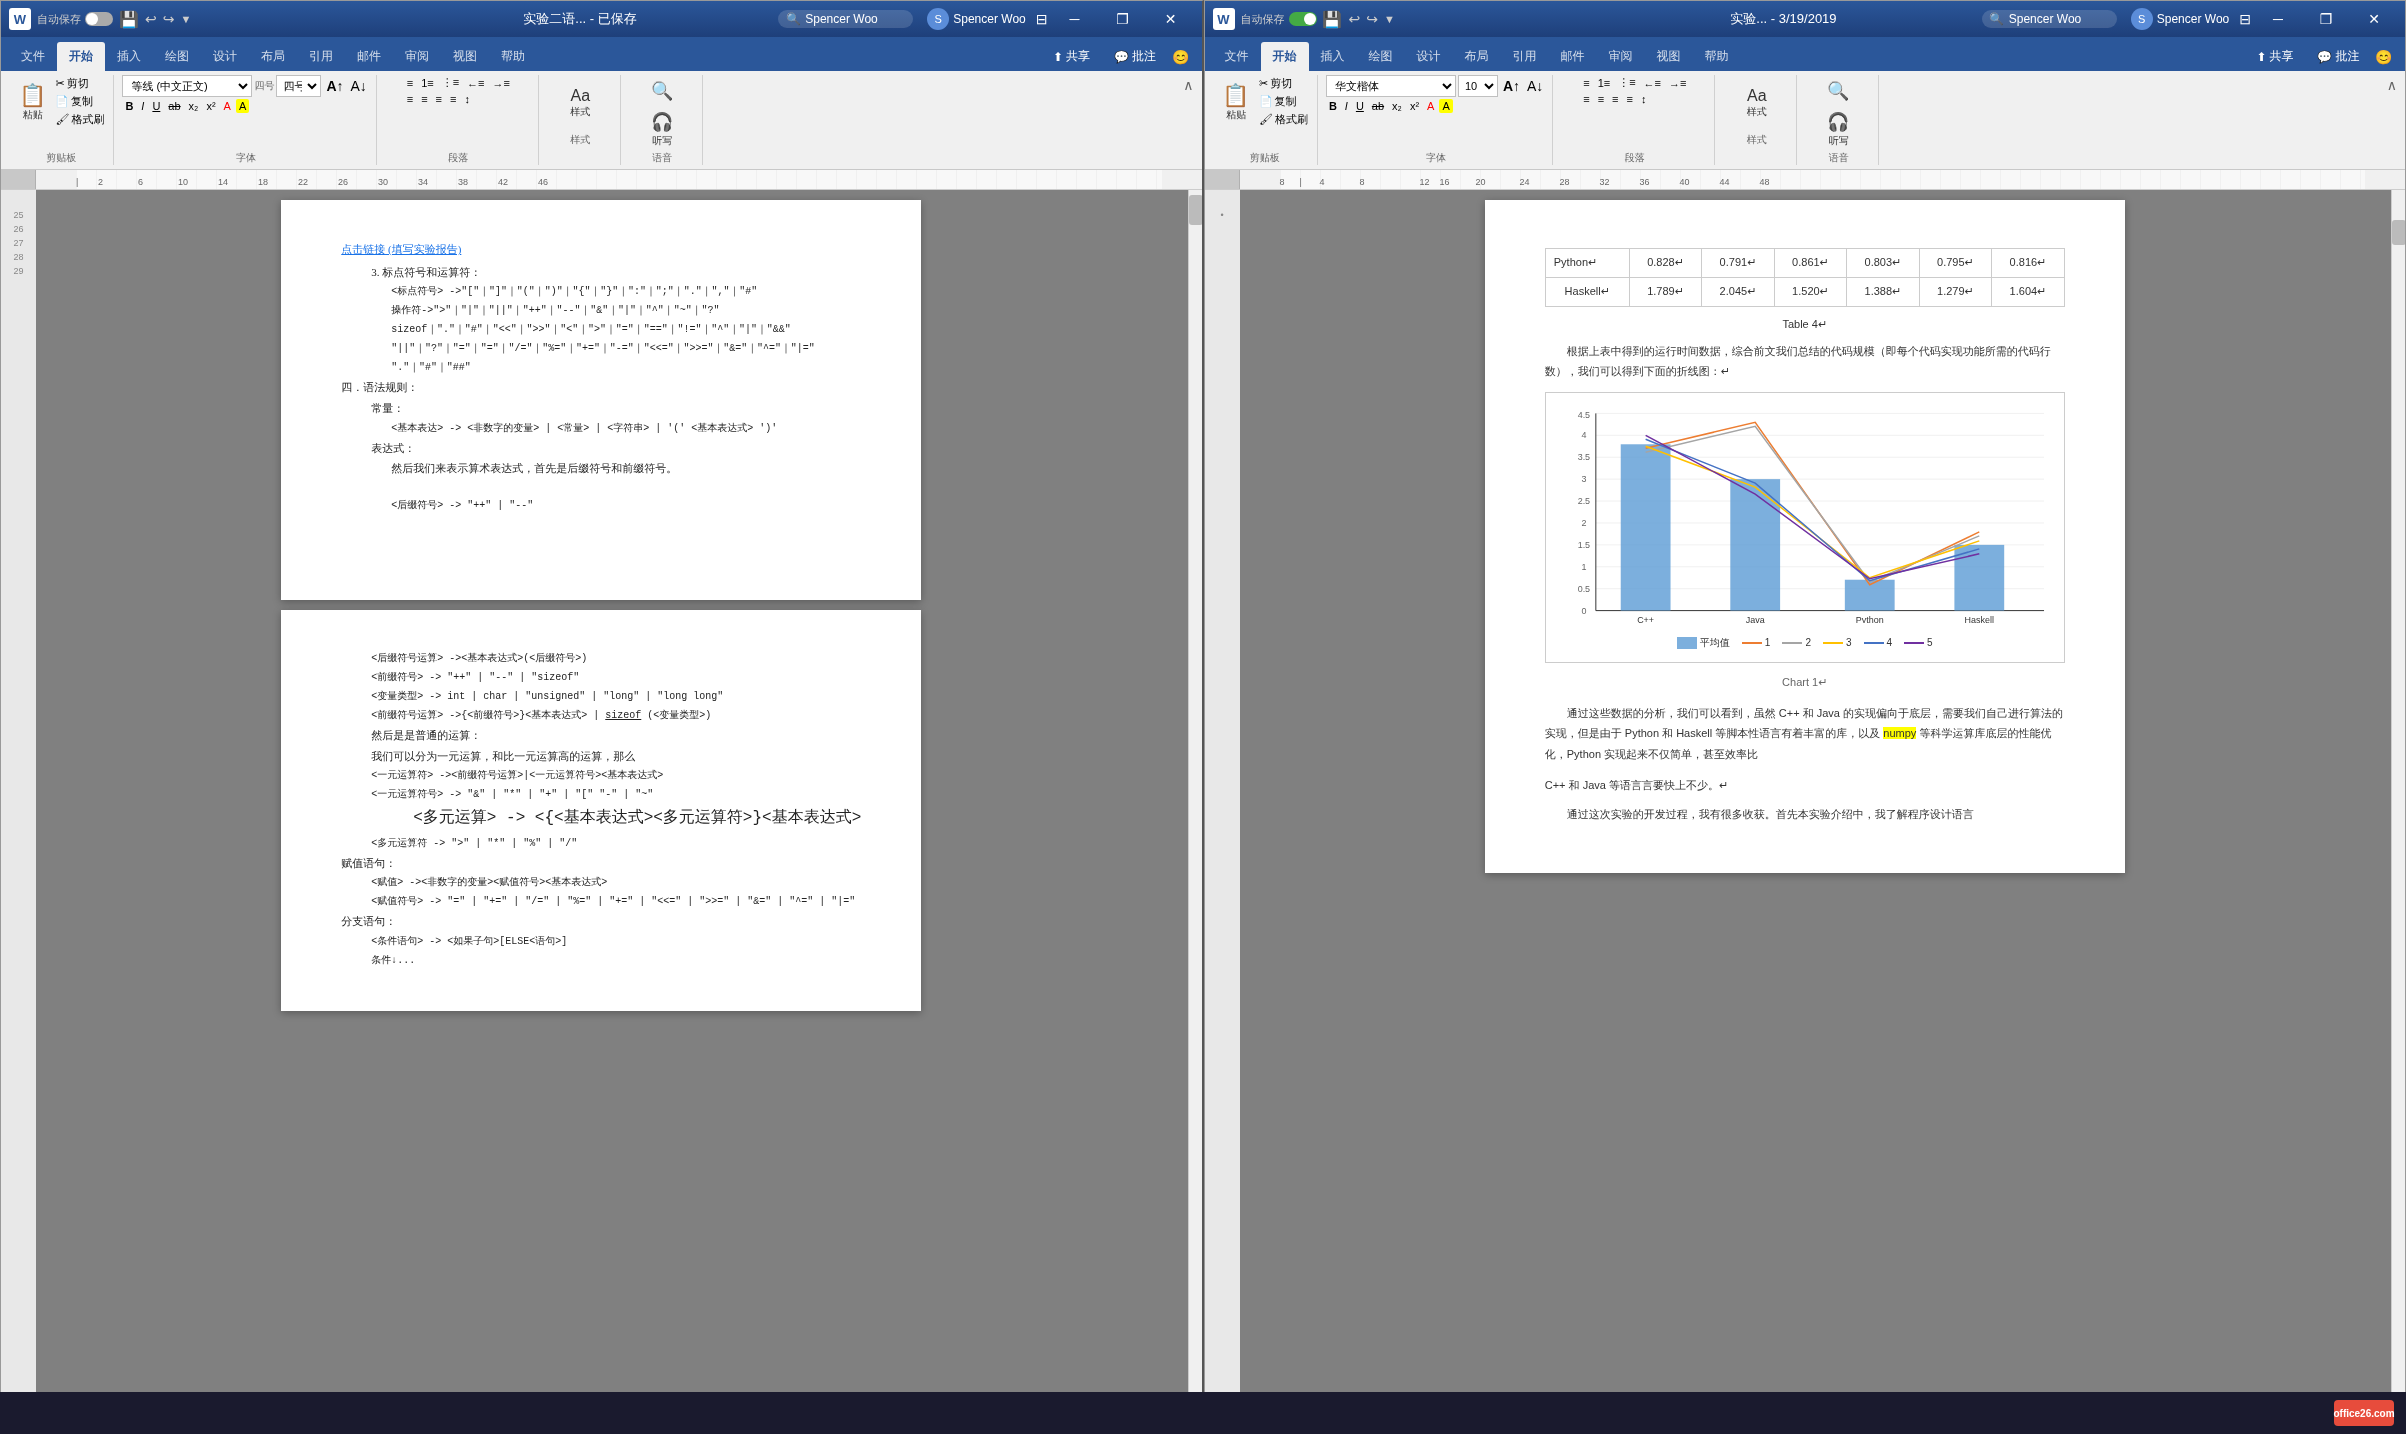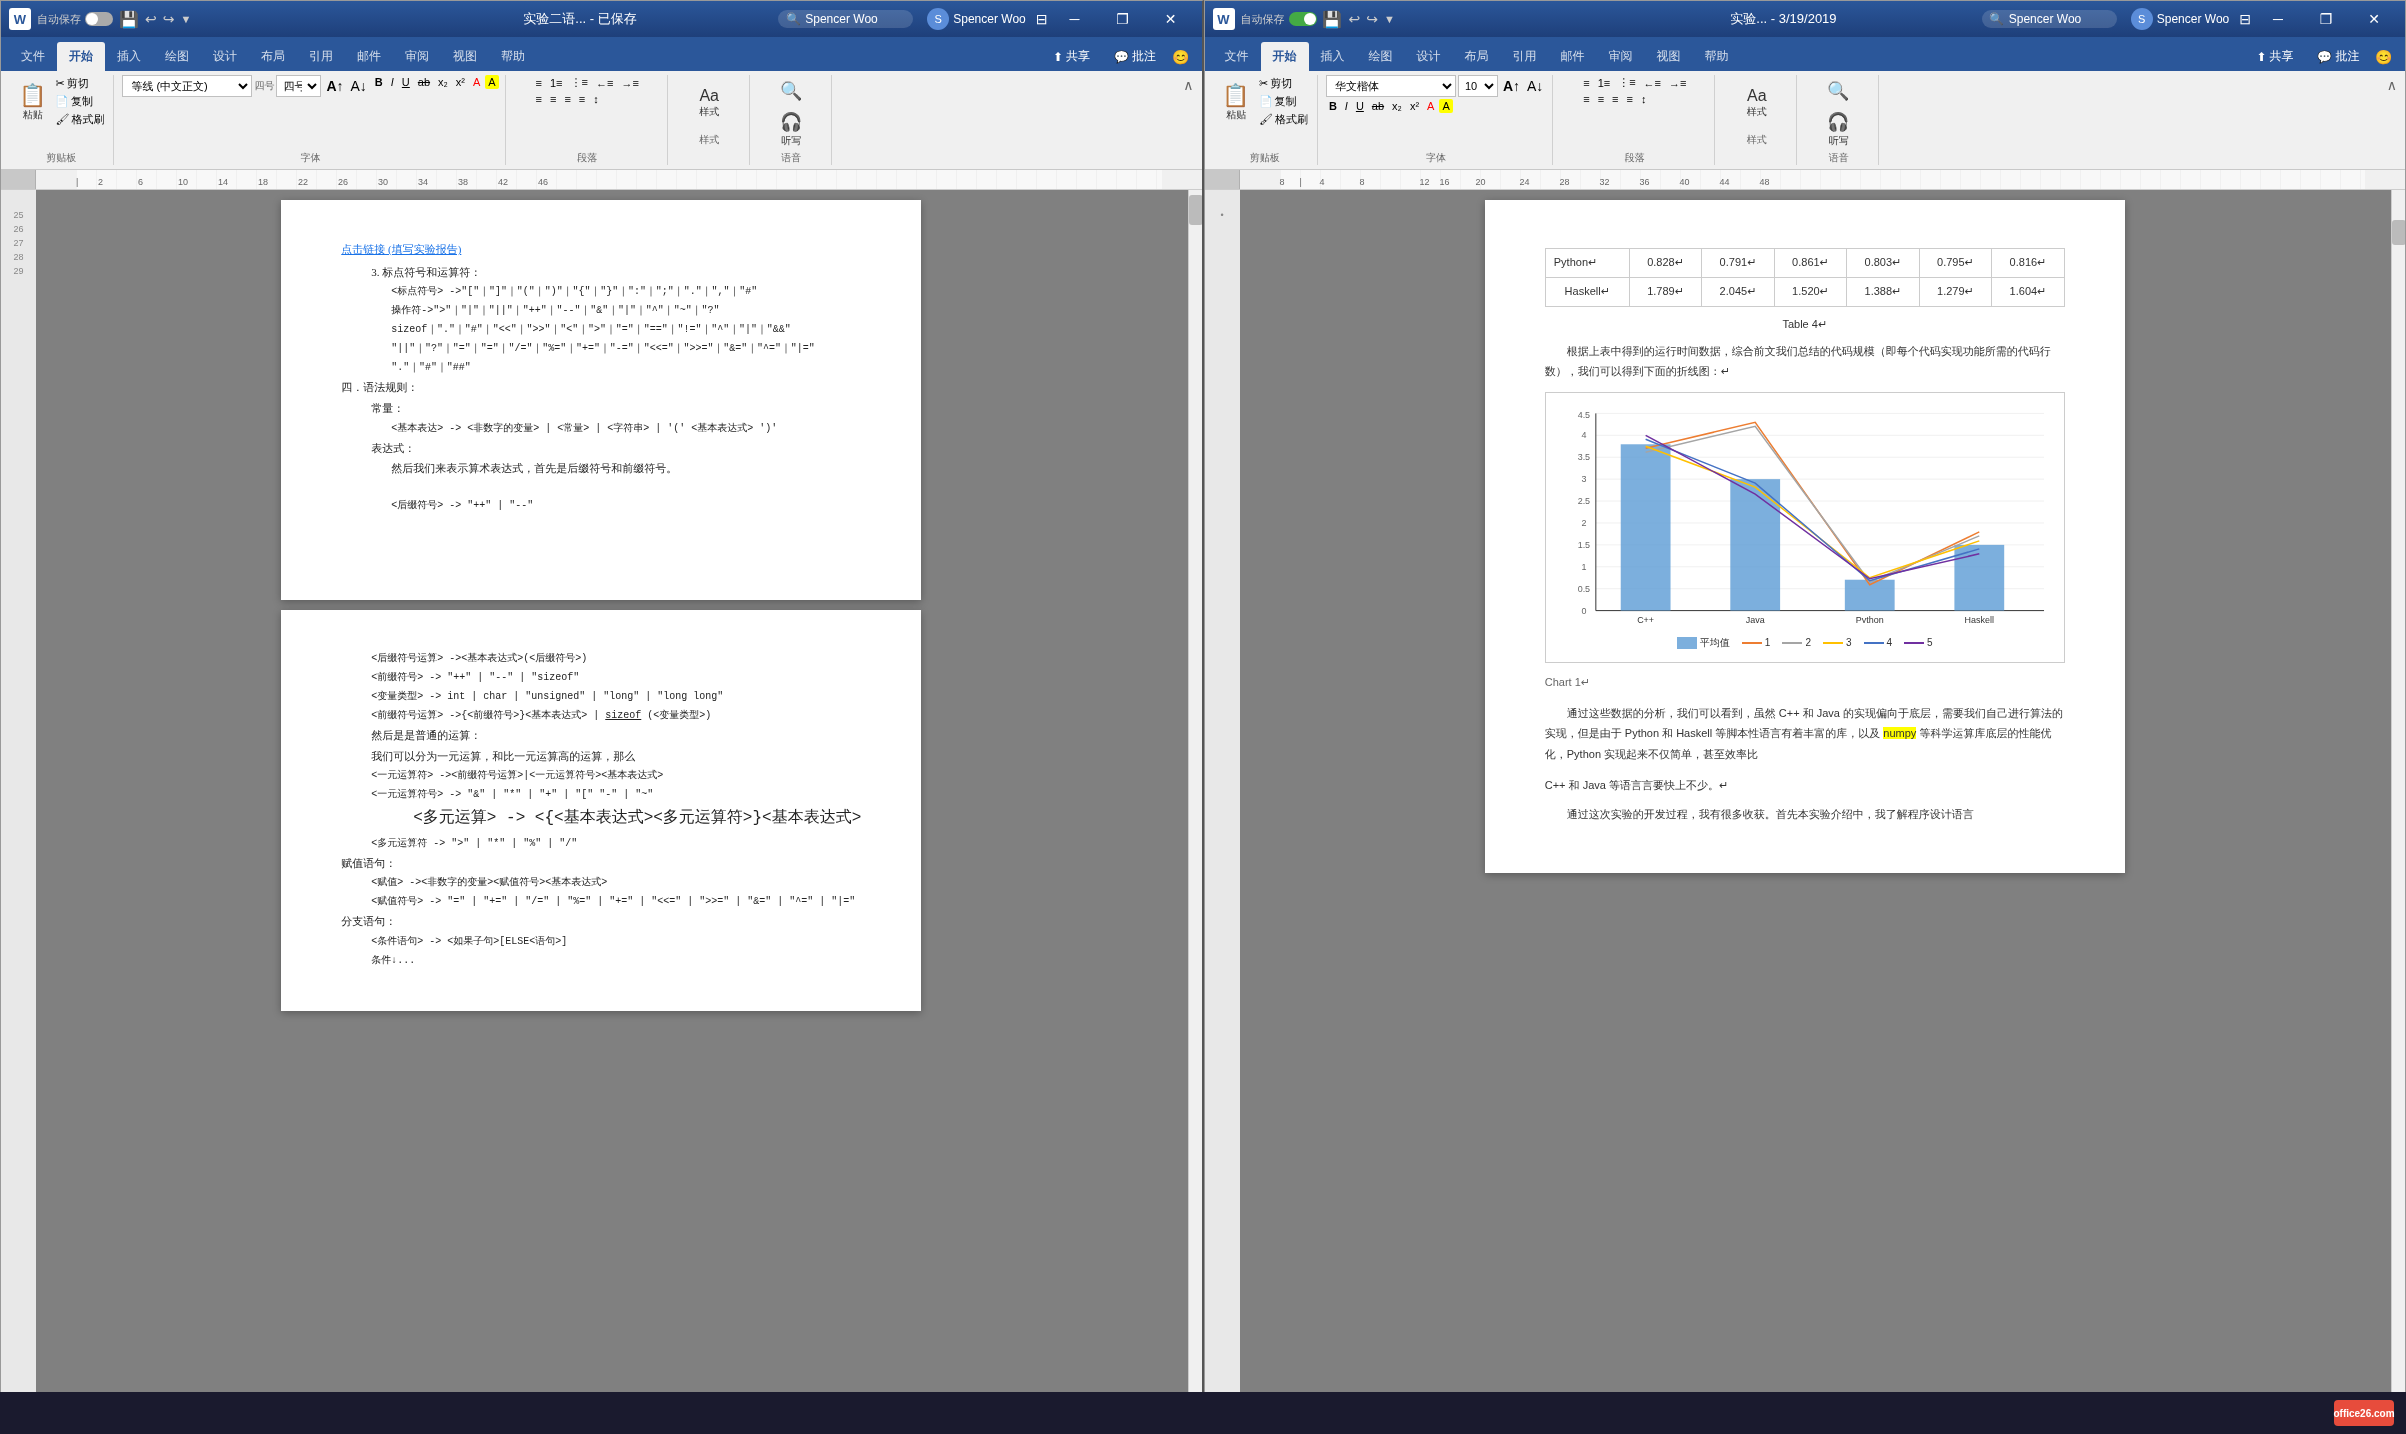--- a/index.html
+++ b/index.html
@@ -347,21 +347,21 @@
 
     
     .chart-area {
       border: 1px solid #ccc;
       margin: 10px 0;
       padding: 10px;
       background: white;
     }
 
     .chart-caption {
-      text-align: left;
+      text-align: center;
       font-size: 11px;
       color: #666;
       margin-top: 4px;
     }
 
     .table-area {
       width: 100%;
       border-collapse: collapse;
       margin: 8px 0;
       font-size: 11px;
@@ -498,21 +498,21 @@
           <div class="ribbon-small-btns">
             <div class="ribbon-small-btn"><span>✂</span>剪切</div>
             <div class="ribbon-small-btn"><span>📄</span>复制</div>
             <div class="ribbon-small-btn"><span>🖌</span>格式刷</div>
           </div>
         </div>
         <div class="ribbon-group-label">剪贴板</div>
       </div>
 
       <div class="ribbon-group" style="min-width:200px;">
-        <div class="ribbon-group-content" style="flex-direction:row;gap:2px;">
+        <div class="ribbon-group-content" style="flex-direction:column;gap:2px;">
           <div class="font-row">
             <select class="font-select" style="width:130px;">
               <option>等线 (中文正文)</option>
             </select>
             <span style="font-size:10px;color:#666;">四号</span>
             <select class="font-size-select">
               <option>四号</option>
             </select>
             <div style="display:flex;gap:1px;">
               <div class="ribbon-small-btn" style="font-weight:bold;font-size:14px;">A↑</div>

